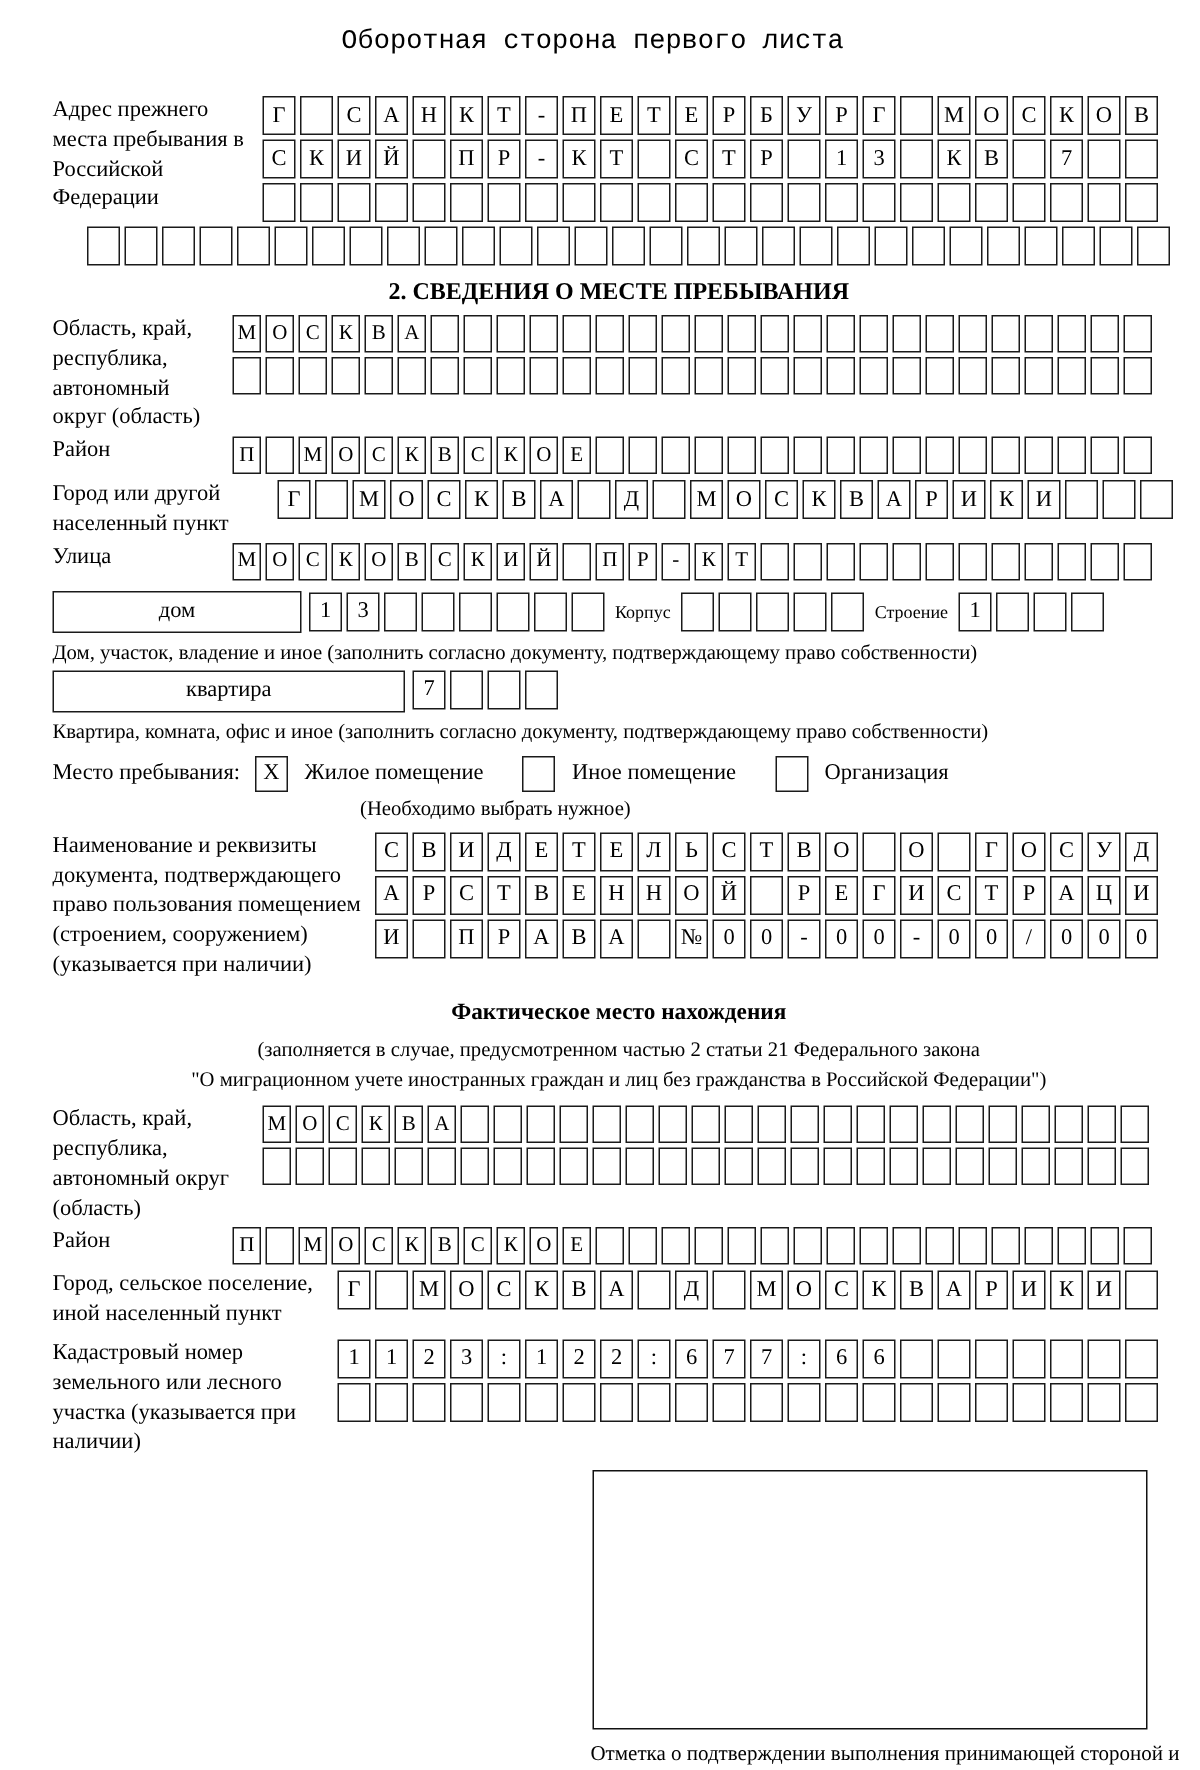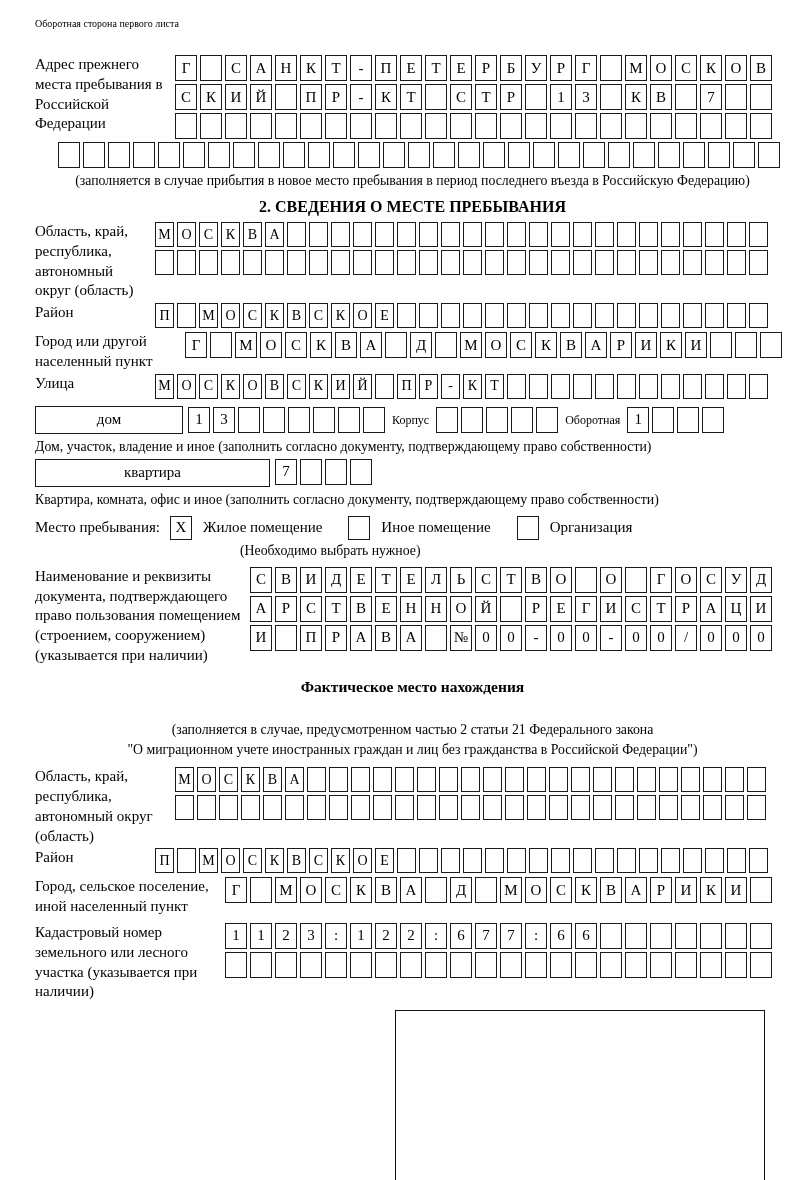--- a/index.html
+++ b/index.html
@@ -1,21 +1,21 @@
 <!DOCTYPE html>
 <html><head>
 <meta charset="utf-8">
 <style>
   html,body{margin:0;padding:0;background:#fff;}
   .page{
     width:800px;min-height:1180px;box-sizing:border-box;background:#fff;color:#000;
     font-family:"Liberation Serif","DejaVu Serif",serif;
     padding:8px 10px 20px 35px;position:relative;
   }
-  .header-note{text-align:left;font-size:10px;padding-right:35px;margin-top:10px;}
+  .header-note{text-align:center;font-size:18px;padding-right:35px;margin-top:10px;font-family:Liberation Mono, monospace;}
   .field{display:flex;align-items:flex-start;}
   .label{font-size:15px;line-height:1.32;flex:0 0 auto;box-sizing:border-box;padding-right:8px;}
   .lw-140{flex-basis:140px;}
   .lw-120{flex-basis:120px;}
   .lw-150{flex-basis:150px;}
   .lw-215{flex-basis:215px;}
   .lw-190{flex-basis:190px;}
   .rows{display:flex;flex-direction:column;gap:3px;}
   .cells{display:flex;gap:3px;}
   .cell{
@@ -25,36 +25,36 @@
   }
   .small .cell{width:19px;height:25px;font-size:14px;}
   .caption{font-size:13.8px;margin-top:5px;}
   .caption.center{text-align:center;}
   .h-main{font-size:16px;font-weight:bold;text-align:center;margin-top:9px;}
   .h-sub{font-size:15.5px;font-weight:bold;text-align:center;margin-top:12px;}
   .widebox{
     box-sizing:border-box;border:1.6px solid #1a1a1a;height:28px;
     display:flex;align-items:center;justify-content:center;font-size:15px;flex:0 0 auto;
   }
-  .wb-dom{width:148px;margin-right:5px;}
+  .wb-dom{width:166px;margin-right:5px;}
   .wb-kv{width:235px;margin-right:5px;}
   .inline-lbl{font-size:12px;line-height:28px;padding:0 7px;flex:0 0 auto;}
   .house-row{margin-top:7px;align-items:flex-start;}
   .house-row .cells{margin-top:1px;}
   .stay-row{display:flex;align-items:center;margin-top:8px;}
   .checkbox{
     box-sizing:border-box;width:22px;height:24px;border:1.6px solid #1a1a1a;
     display:inline-flex;align-items:center;justify-content:center;font-size:15px;flex:0 0 auto;
   }
   .stay-label{font-size:15px;margin-right:10px;}
   .opt-label{font-size:15px;margin:0 26px 0 11px;}
   .stay-note{font-size:13.8px;margin:3px 0 0 205px;}
   .mt2{margin-top:2px;} .mt4{margin-top:4px;} .mt6{margin-top:6px;} .mt8{margin-top:8px;} .mt26{margin-top:26px;}
   .fullrow{margin:3px 0 0 23px;}
-  .fact-caption{font-size:13.8px;text-align:center;margin-top:24px;line-height:1.5;}
+  .fact-caption{font-size:13.8px;text-align:center;margin-top:6px;line-height:1.5;}
   .stamp-box{
     box-sizing:border-box;width:370px;height:173px;border:1.7px solid #111;
     margin:8px 0 6px 360px;background:#fff;
   }
   .stamp-caption{
     width:430px;margin-left:340px;text-align:center;font-size:14px;line-height:1.5;
   }
 </style>
 </head>
 <body>
@@ -170,21 +170,20 @@
       <div class="cell"></div>
       <div class="cell"></div>
       <div class="cell"></div>
       <div class="cell"></div>
       <div class="cell"></div>
       <div class="cell"></div>
       <div class="cell"></div>
       <div class="cell"></div>
       <div class="cell"></div>
     </div>
-  <div class="caption center">(заполняется в случае прибытия в новое место пребывания в период последнего въезда в Российскую Федерацию)</div>
 
   <div class="h-main">2. СВЕДЕНИЯ О МЕСТЕ ПРЕБЫВАНИЯ</div>
 
   <div class="field mt6">
     <div class="label lw-120">Область, край, республика, автономный округ (область)</div>
     <div class="rows small">
       <div class="cells">
           <div class="cell">М</div>
           <div class="cell">О</div>
           <div class="cell">С</div>
@@ -358,21 +357,21 @@
         <div class="cell"></div>
       </div>
     <span class="inline-lbl">Корпус</span>
     <div class="cells">
         <div class="cell"></div>
         <div class="cell"></div>
         <div class="cell"></div>
         <div class="cell"></div>
         <div class="cell"></div>
       </div>
-    <span class="inline-lbl">Оборотная</span>
+    <span class="inline-lbl">Строение</span>
     <div class="cells">
         <div class="cell">1</div>
         <div class="cell"></div>
         <div class="cell"></div>
         <div class="cell"></div>
       </div>
   </div>
   <div class="caption">Дом, участок, владение и иное (заполнить согласно документу, подтверждающему право собственности)</div>
 
   <div class="field mt4">

